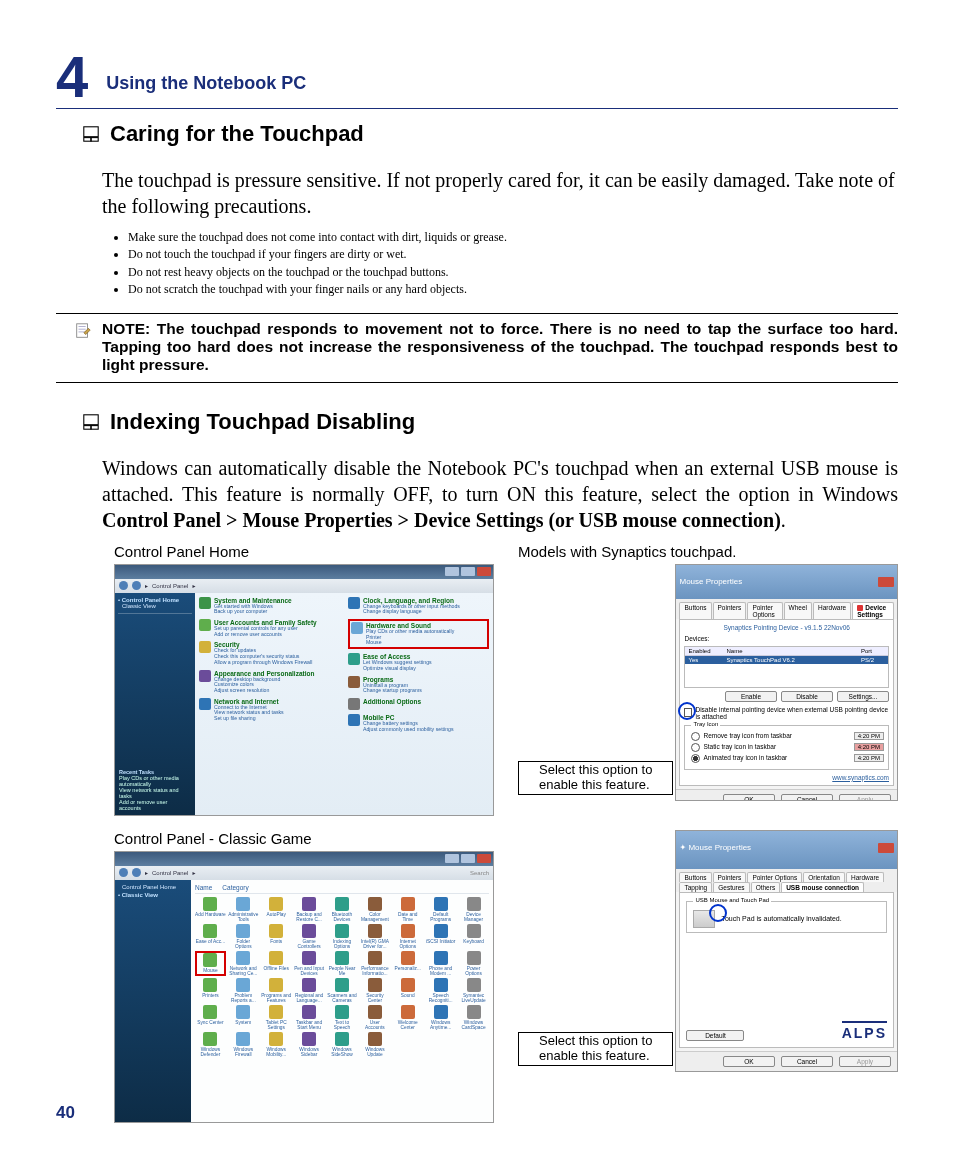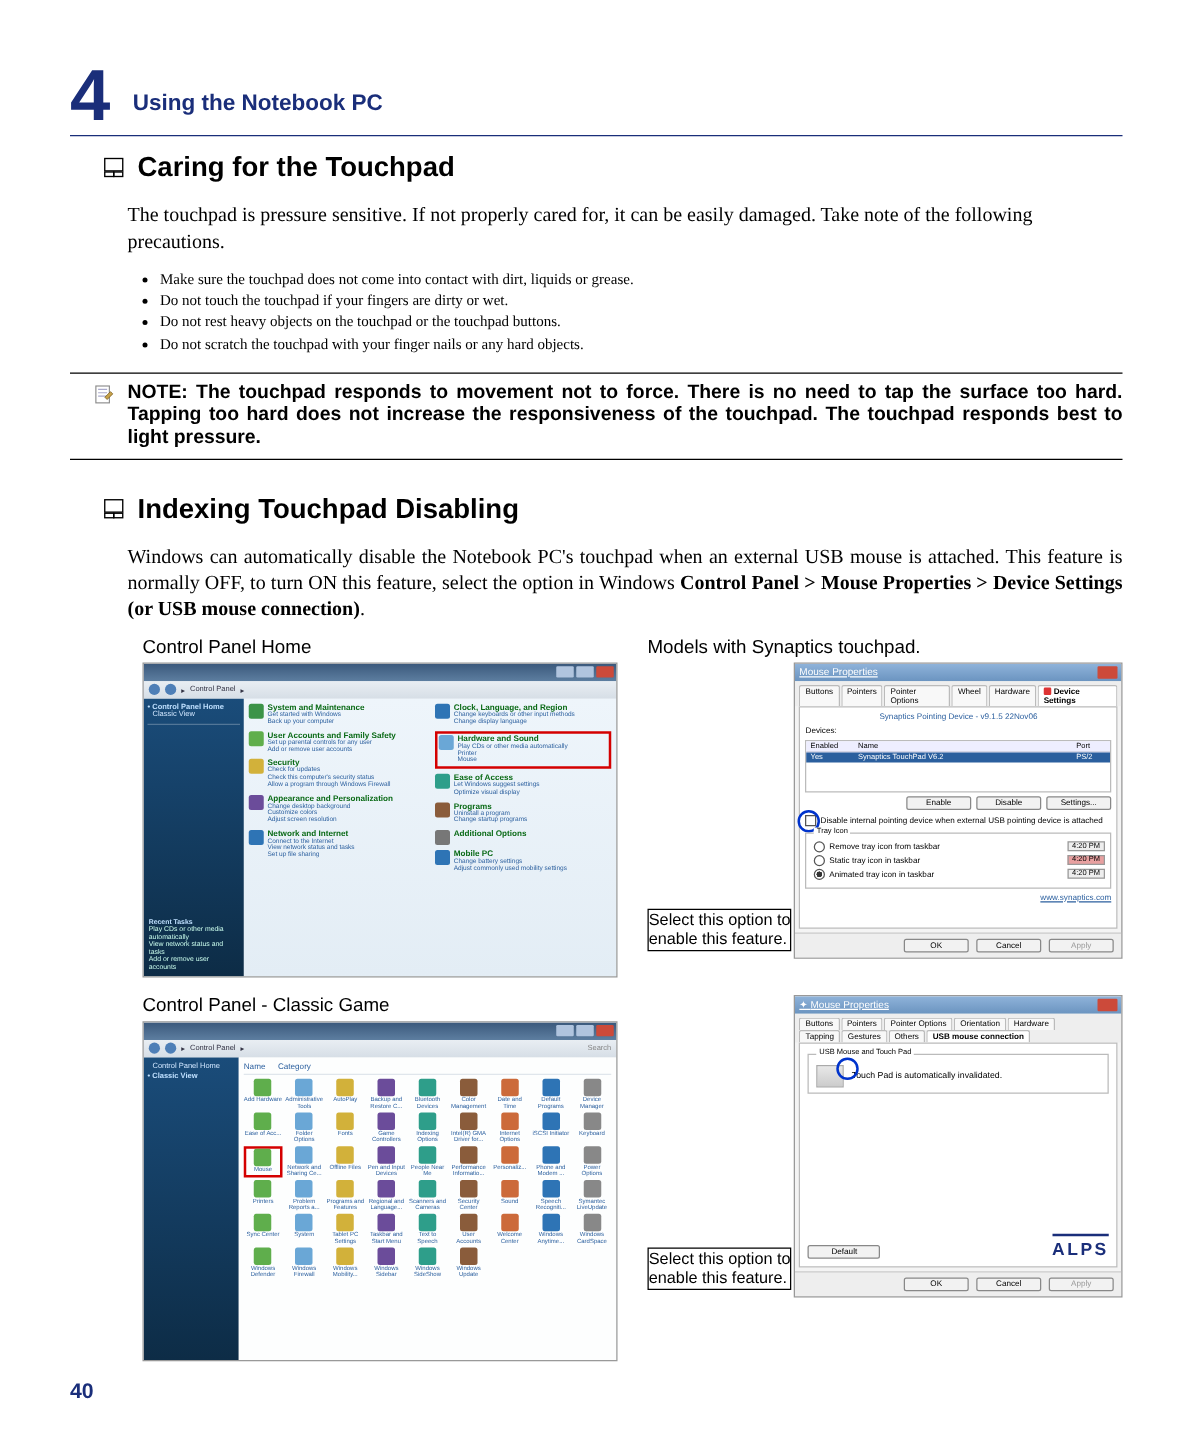--- a/index.html
+++ b/index.html
@@ -48,21 +48,21 @@
     height: 18px;
     margin-right: 10px;
     flex-shrink: 0;
   }
   .sec-title {
     font-family: Arial, Helvetica, sans-serif;
     font-size: 22px;
     font-weight: bold;
   }
   .body-text {
-    font-size: 16px;
+    font-size: 20px;
     margin-left: 46px;
     margin-bottom: 10px;
     line-height: 1.3;
   }
   .body-text.justify { text-align: justify; }
   ul.bullets {
     margin: 4px 0 14px 64px;
     padding: 0;
   }
   ul.bullets li {
@@ -103,21 +103,21 @@
   }
   .cap {
     font-family: Arial, Helvetica, sans-serif;
     font-size: 15px;
     margin-bottom: 4px;
   }
   .callout {
     font-family: Arial, Helvetica, sans-serif;
     font-size: 13px;
     border: 1px solid #000;
-    padding: 1px 0;
+    padding: 1px 20px;
     align-self: flex-end;
     line-height: 1.15;
     margin-bottom: 6px;
     margin-right: 2px;
   }
   .screenshot {
     border: 1px solid #999;
     background: #f4f6f8;
     position: relative;
     overflow: hidden;
@@ -171,23 +171,22 @@
   .hw-box{border:2px solid #d40000; padding:1px;}
   
   .syn {
     height: 235px;
     display:flex; flex-direction:column;
     background:#f4f4f4;
     font-size:7px;
   }
   .win-title {
     height:14px; background: linear-gradient(#8fb3da,#6b94c0);
-    color:#fff; font-size:8px; display:flex; align-items:center; justify-content:space-between;
-    padding:0 3px;
-    text-decoration:underline;
+    color:#fff; font-size:8px; display:flex; align-items:flex-start; justify-content:space-between;
+    padding:12px 3px;
   }
   .win-x { width:16px; height:10px; background:#cc4a3a; border-radius:1px;}
   .tabs-row{display:flex; gap:1px; padding:3px 3px 0 3px; background:#eee;}
   .tab{background:#f8f8f8;border:1px solid #bbb;border-bottom:none;padding:1px 4px;font-size:6.5px;border-radius:2px 2px 0 0;}
   .tab.active{background:#fff;font-weight:bold;}
   .tab .red-dot{display:inline-block;width:6px;height:6px;background:#d33;border-radius:1px;margin-right:2px;vertical-align:middle;}
   .panel{flex:1; margin:0 3px 3px 3px; background:#fff; border:1px solid #bbb; padding:4px; position:relative;}
   .panel .hdr{color:#2b5f9e;text-align:center;font-size:6.5px;}
   .dev-box{border:1px solid #bbb; height:40px; margin-top:4px; font-size:6px;}
   .dev-hdr{display:flex; background:#eef; border-bottom:1px solid #ccd;}

